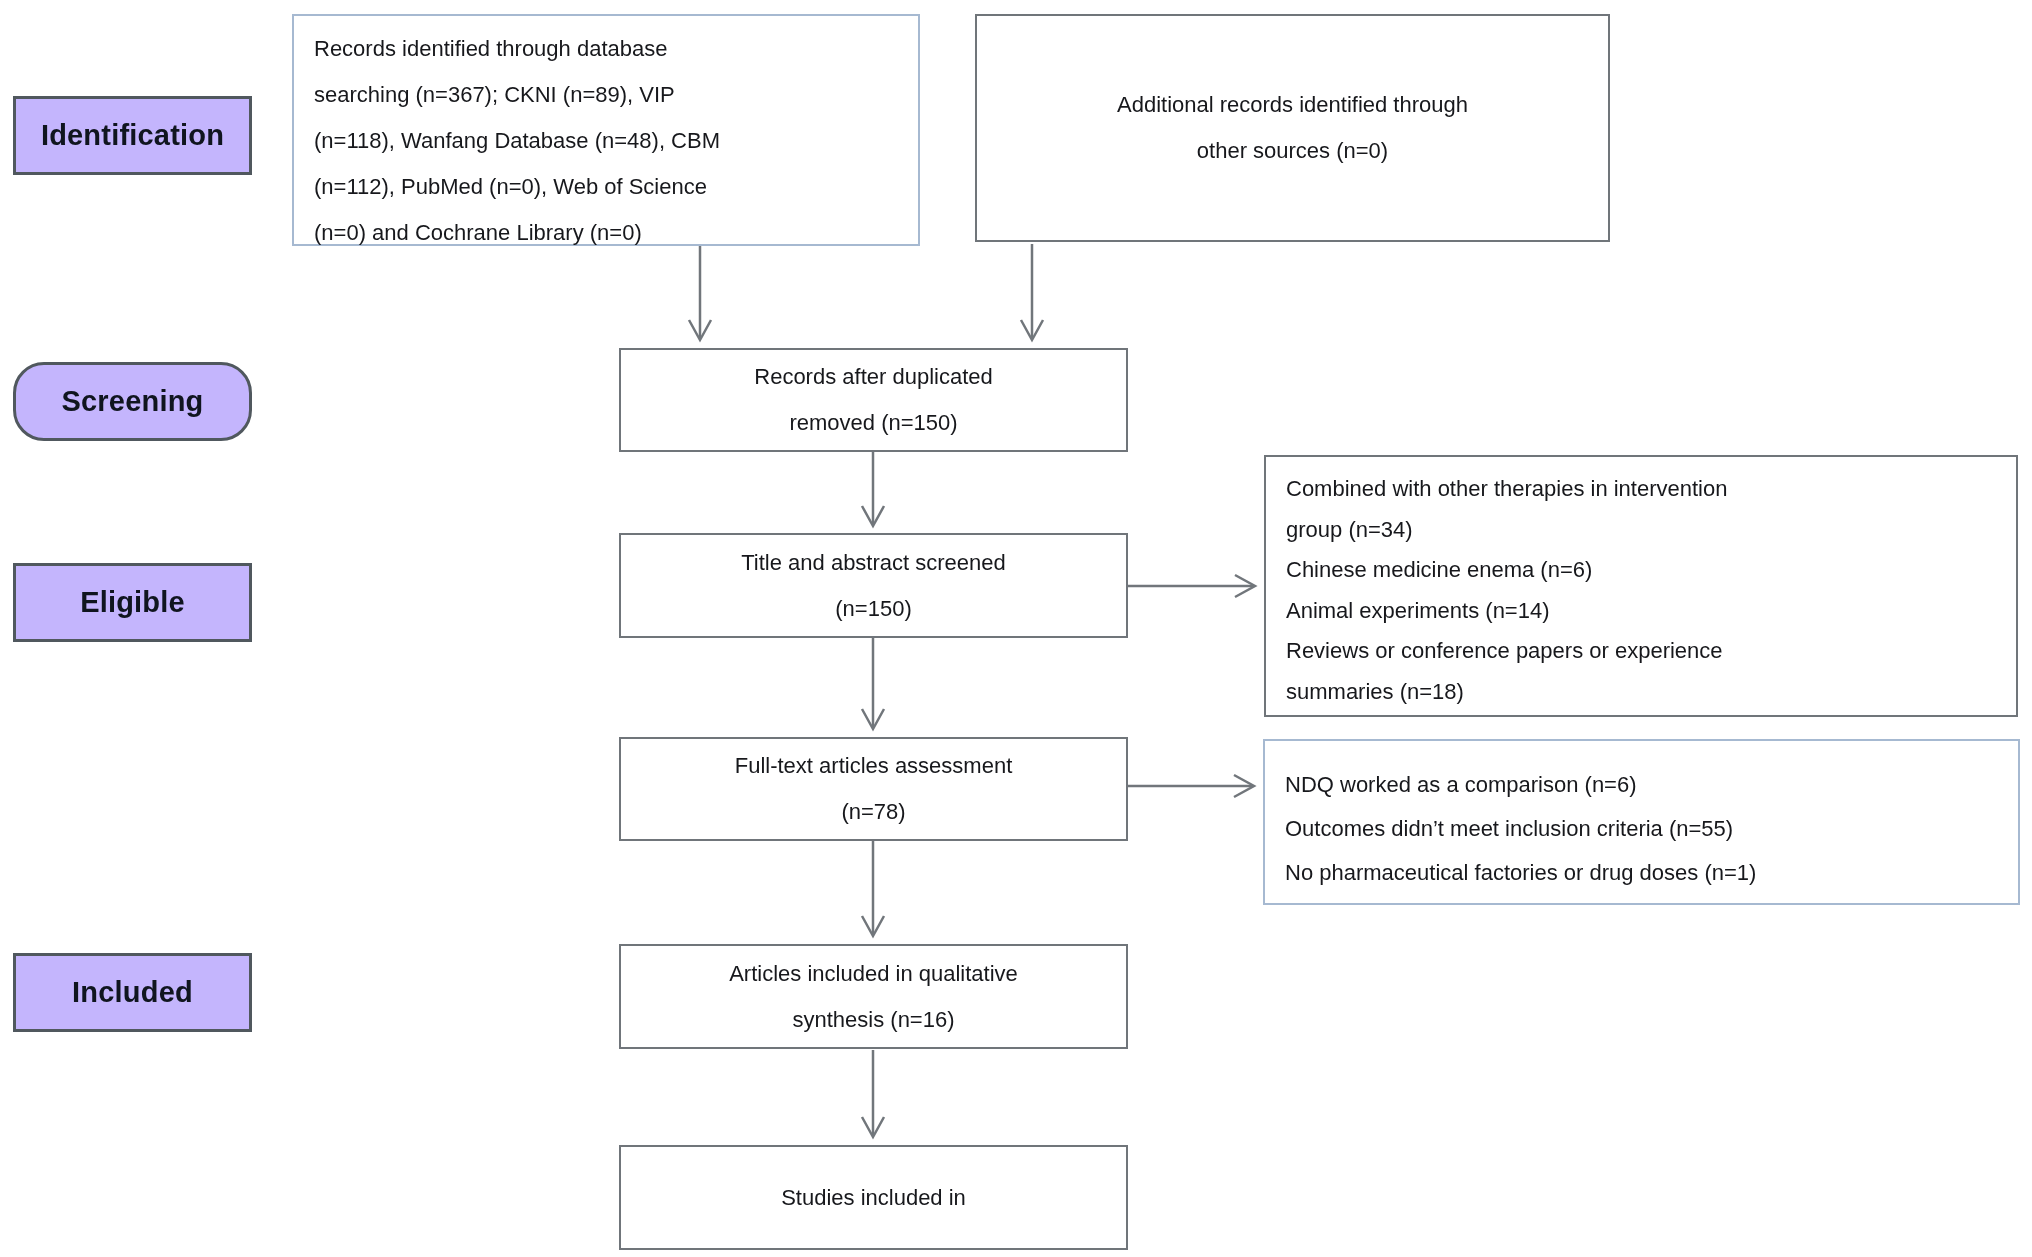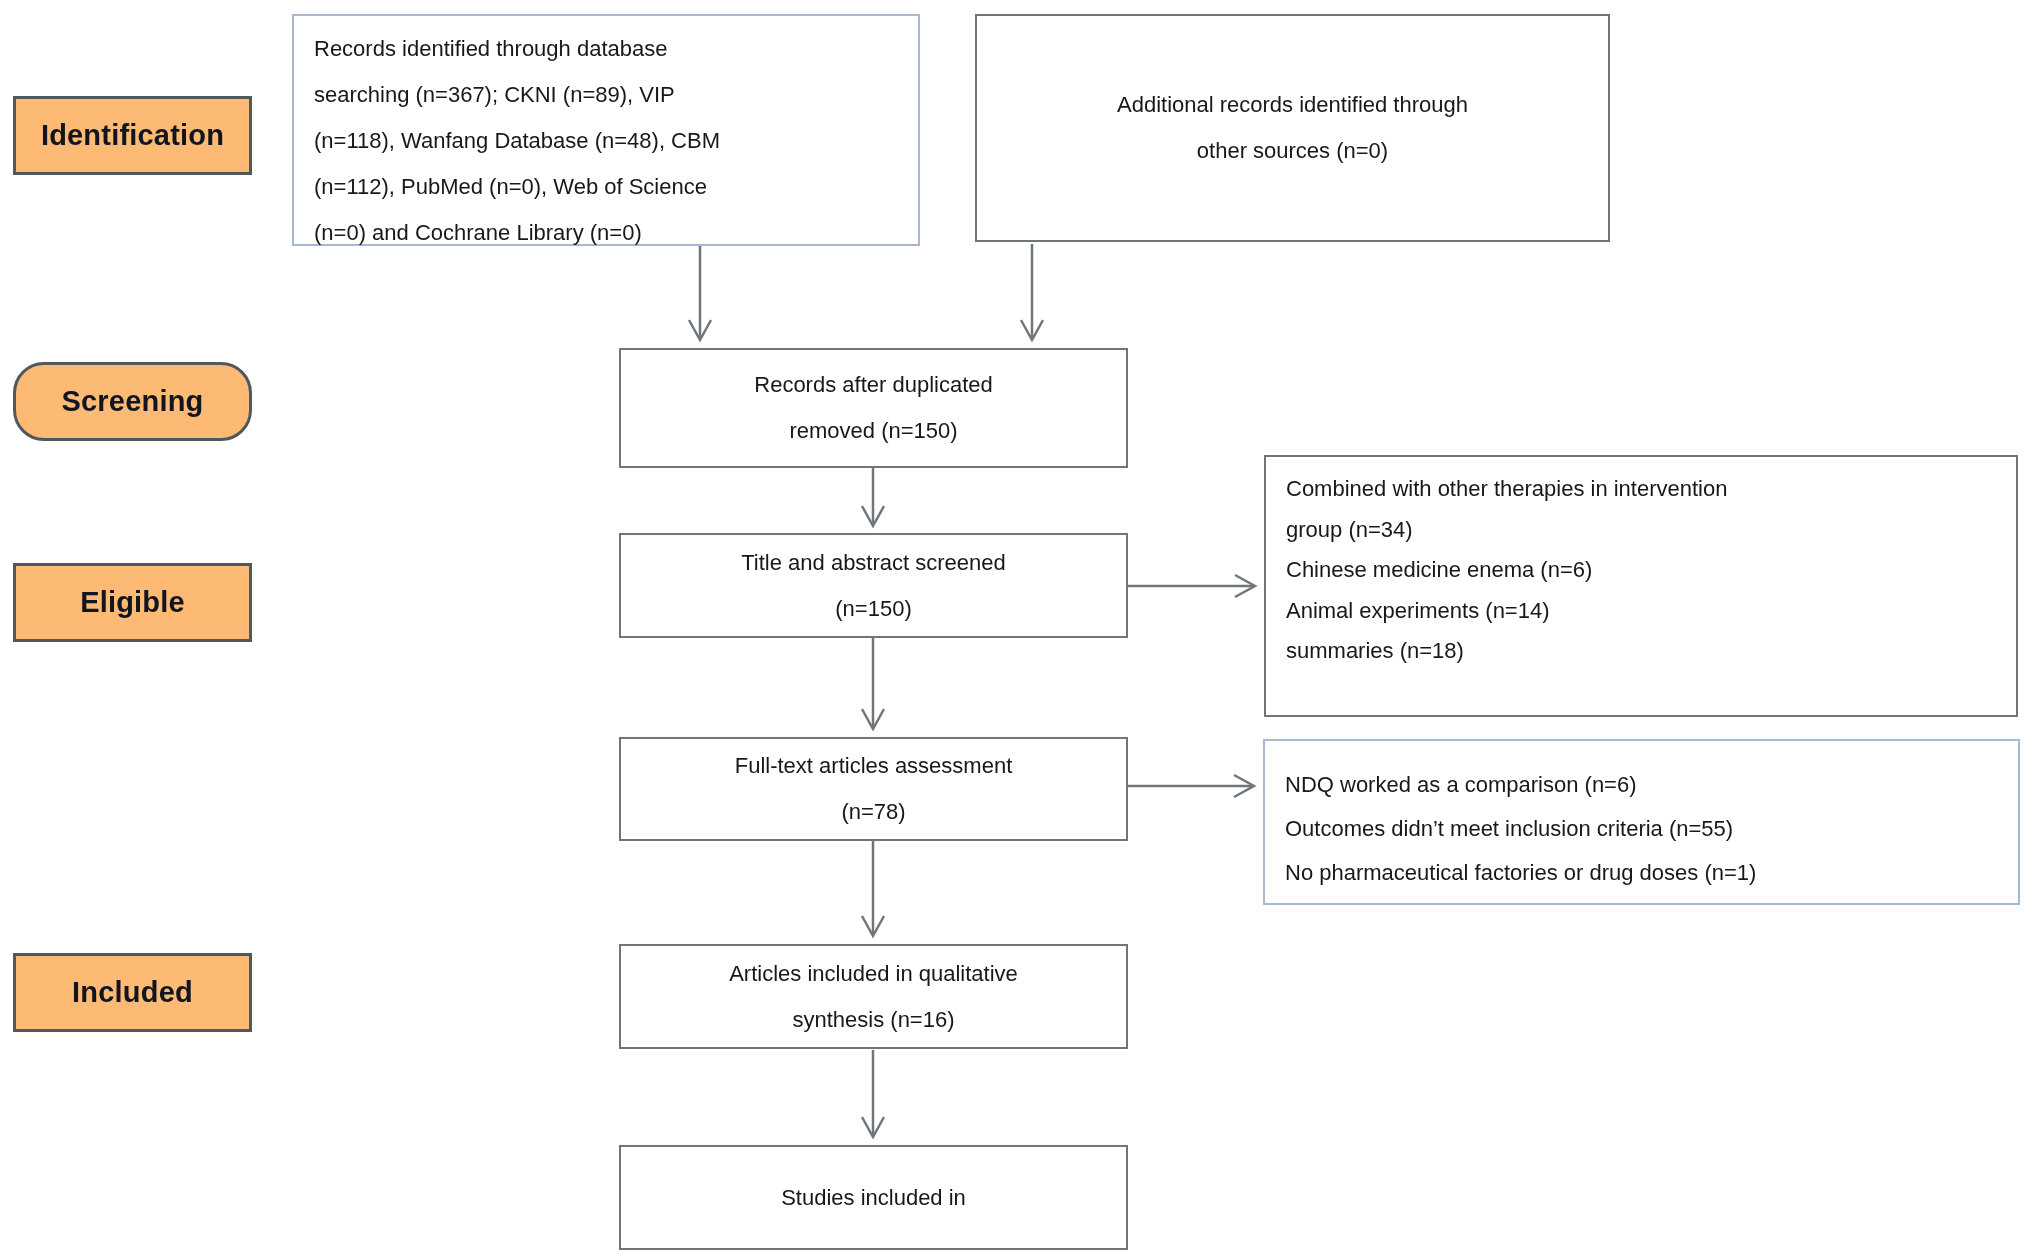--- a/index.html
+++ b/index.html
@@ -14,21 +14,21 @@
     background: #ffffff;
     font-family: "Liberation Sans", "DejaVu Sans", sans-serif;
     color: #1a1a1a;
     overflow: hidden;
   }
   .stage-label {
     position: absolute;
     left: 13px;
     width: 239px;
     height: 79px;
-    background: #fdba74;
+    background: #c4b5fd;
     border: 3px solid #50585e;
     box-sizing: border-box;
     display: flex;
     align-items: center;
     justify-content: center;
     font-size: 29px;
     font-weight: bold;
     color: #10151f;
     letter-spacing: 0.2px;
   }
@@ -95,35 +95,36 @@
     <span class="line">(n=118), Wanfang Database (n=48), CBM</span>
     <span class="line">(n=112), PubMed (n=0), Web of Science</span>
     <span class="line">(n=0) and Cochrane Library (n=0)</span>
   </div>
 
   <div class="flow-box centered" style="left:975px; top:14px; width:635px; height:228px;">
     <span class="line">Additional records identified through</span>
     <span class="line">other sources (n=0)</span>
   </div>
 
-  <div class="flow-box centered" style="left:619px; top:348px; width:509px; height:120px;">
+  <div class="flow-box centered" style="left:619px; top:348px; width:509px; height:104px;">
     <span class="line">Records after duplicated</span>
     <span class="line">removed (n=150)</span>
   </div>
 
   <div class="flow-box centered" style="left:619px; top:533px; width:509px; height:105px;">
     <span class="line">Title and abstract screened</span>
     <span class="line">(n=150)</span>
   </div>
 
   <div class="flow-box left-text" style="left:1264px; top:455px; width:754px; height:262px; line-height:40.5px; padding-top:12px;">
     <span class="line">Combined with other therapies in intervention</span>
     <span class="line">group (n=34)</span>
     <span class="line">Chinese medicine enema (n=6)</span>
     <span class="line">Animal experiments (n=14)</span>
+    <span class="line">Reviews or conference papers or experience</span>
     <span class="line">summaries (n=18)</span>
   </div>
 
   <div class="flow-box centered" style="left:619px; top:737px; width:509px; height:104px;">
     <span class="line">Full-text articles assessment</span>
     <span class="line">(n=78)</span>
   </div>
 
   <div class="flow-box left-text blue-border" style="left:1263px; top:739px; width:757px; height:166px; line-height:44px; padding-top:22px;">
     <span class="line">NDQ worked as a comparison (n=6)</span>

